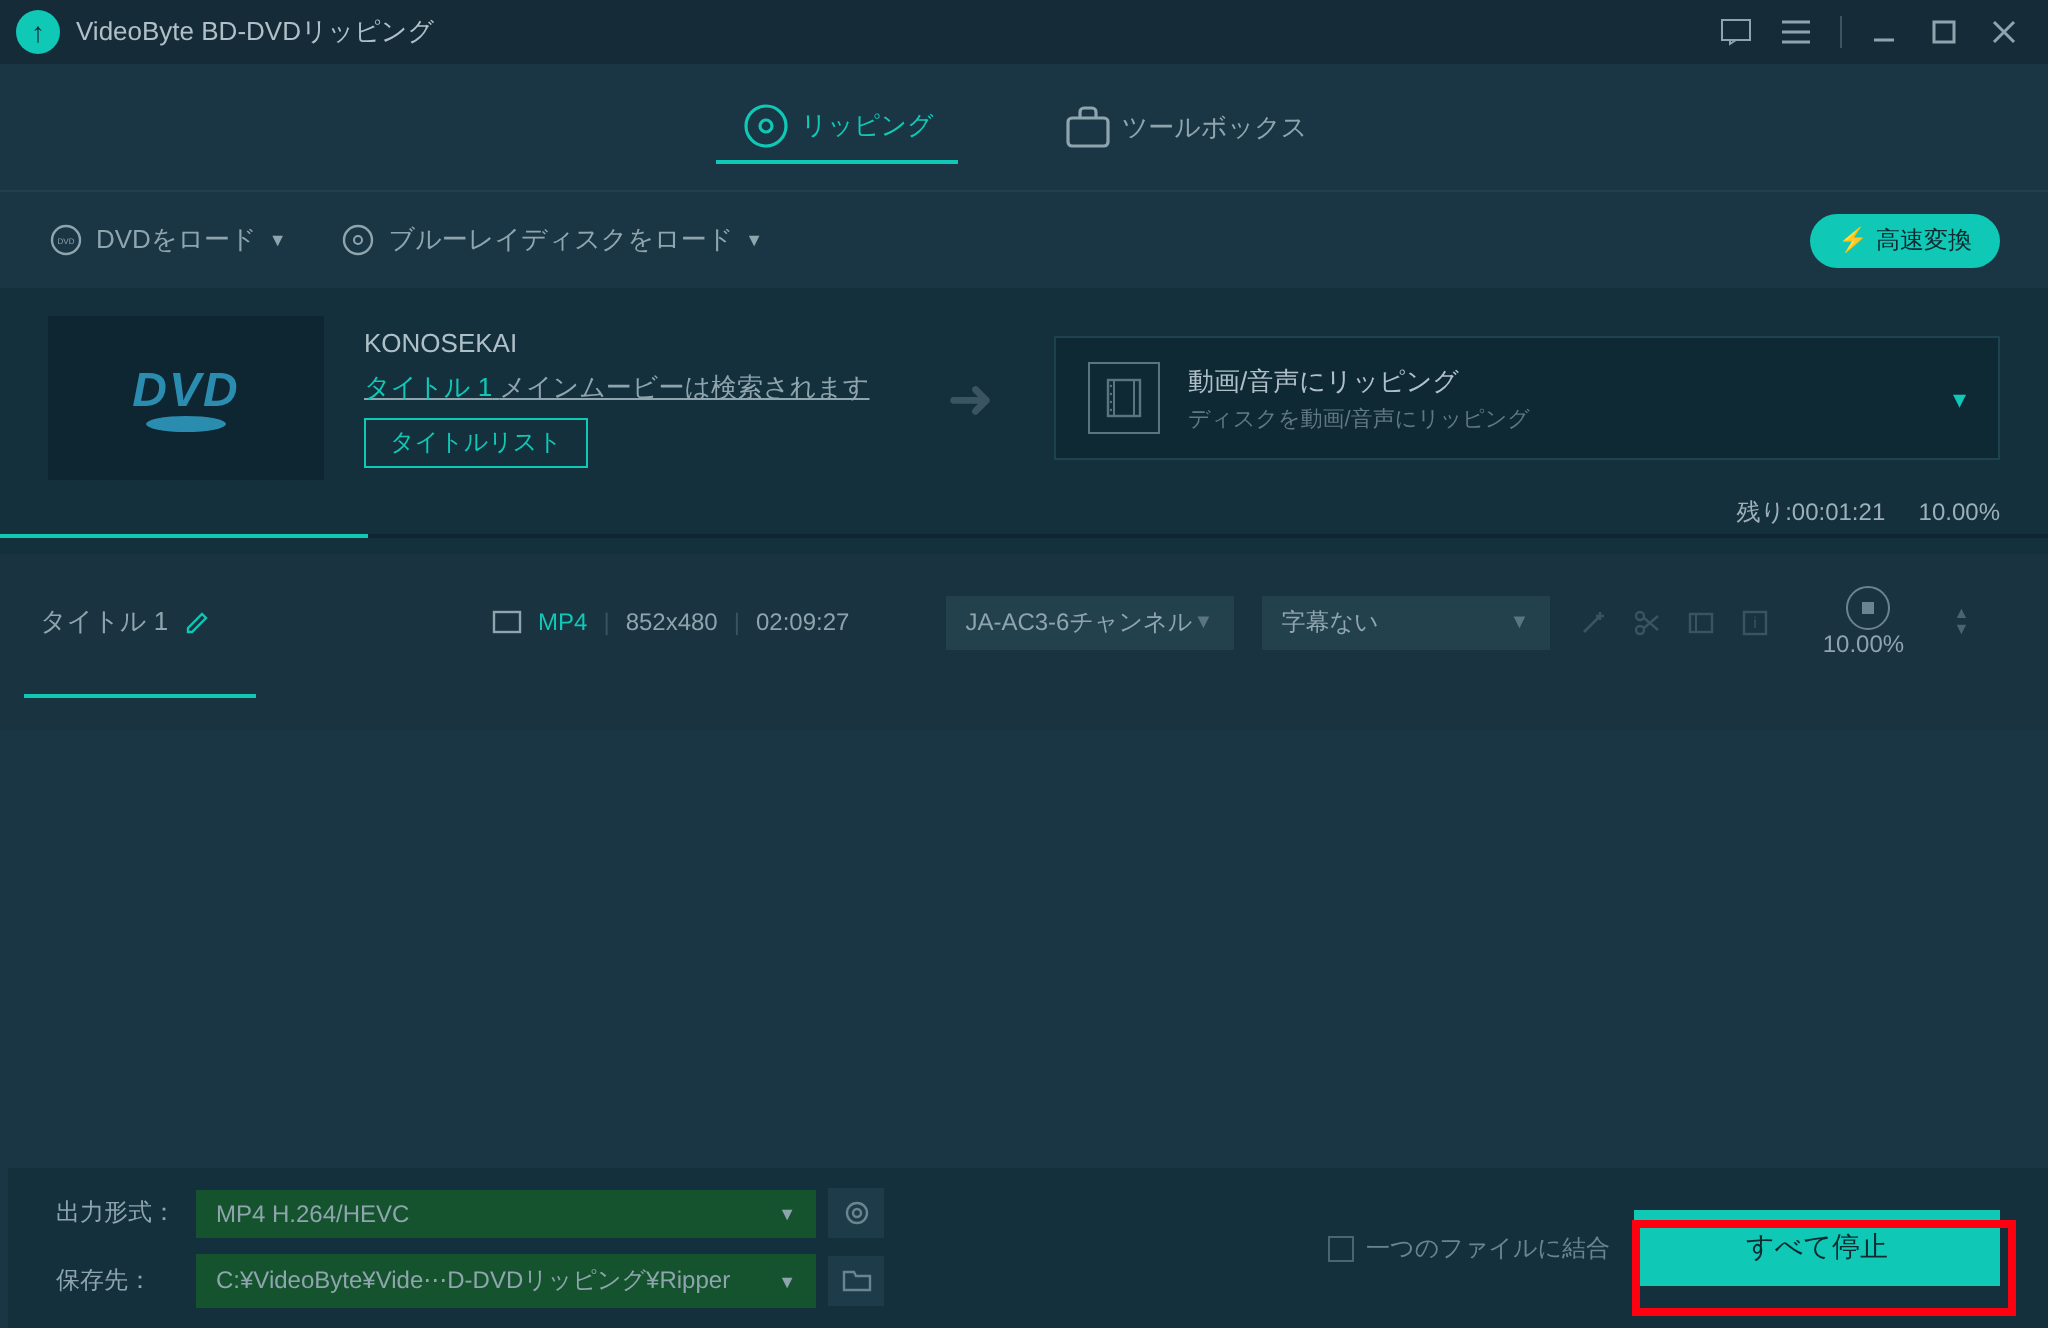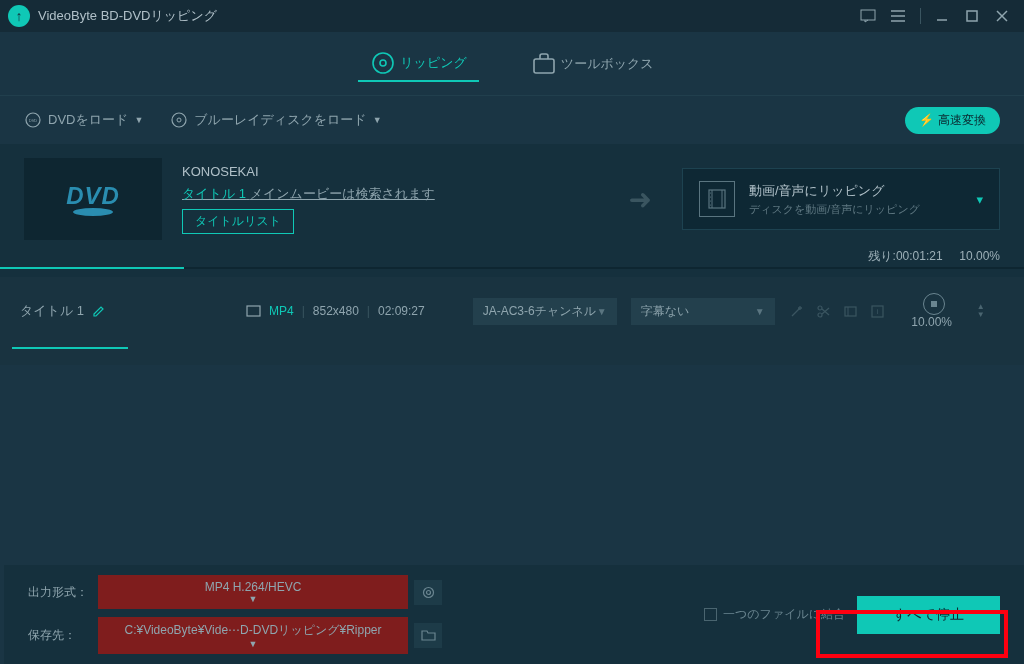--- a/index.html
+++ b/index.html
@@ -134,21 +134,21 @@
       font-size: 12px;
       cursor: pointer;
       width: fit-content;
     }
     .arrow-right {
       color: #3a5560;
       font-size: 28px;
       margin: 0 10px;
     }
     .rip-target {
-      width: 318px;
+      width: 473px;
       background: #0e2834;
       border: 1px solid #1d4250;
       padding: 12px 16px;
       display: flex;
       align-items: center;
       gap: 14px;
       cursor: pointer;
     }
     .rip-icon {
       width: 36px; height: 36px;
@@ -267,49 +267,48 @@
     .bottom-left {
       display: grid;
       grid-template-columns: 62px 1fr;
       row-gap: 8px;
       column-gap: 8px;
       align-items: center;
     }
     .bottom-label { color: #8fa5ae; font-size: 12px; white-space: nowrap; }
     .bottom-field-wrap { display: flex; gap: 6px; align-items: center; }
     .bottom-field {
-      background: #7f1d1d;
+      background: #14532d;
       padding: 5px 10px;
       color: #8fa5ae;
       font-size: 12px;
       width: 310px;
       display: flex; justify-content: space-between; align-items: center;
       cursor: pointer;
-      flex-direction: column;
     }
     .bottom-icon-btn {
       width: 28px; height: 25px;
       background: #1d3b48;
       display: flex; align-items: center; justify-content: center;
       color: #6a8590; cursor: pointer;
     }
     .bottom-spacer { flex: 1; }
     .merge-check {
       display: flex; align-items: center; gap: 6px;
       color: #6a8590; font-size: 12px;
       cursor: pointer;
     }
     .checkbox {
       width: 13px; height: 13px;
       border: 1px solid #4a6570;
     }
     .stop-all-btn {
       background: #0fc8b6;
       color: #0a2a30;
-      padding: 10px 36px;
+      padding: 10px 56px;
       font-size: 14px;
       cursor: pointer;
       border: 3px solid #ff0000;
       outline: 2px solid #ff0000;
       outline-offset: 0;
     }
     .highlight-box {
       position: absolute;
       border: 4px solid #ff0010;
       right: 16px;

